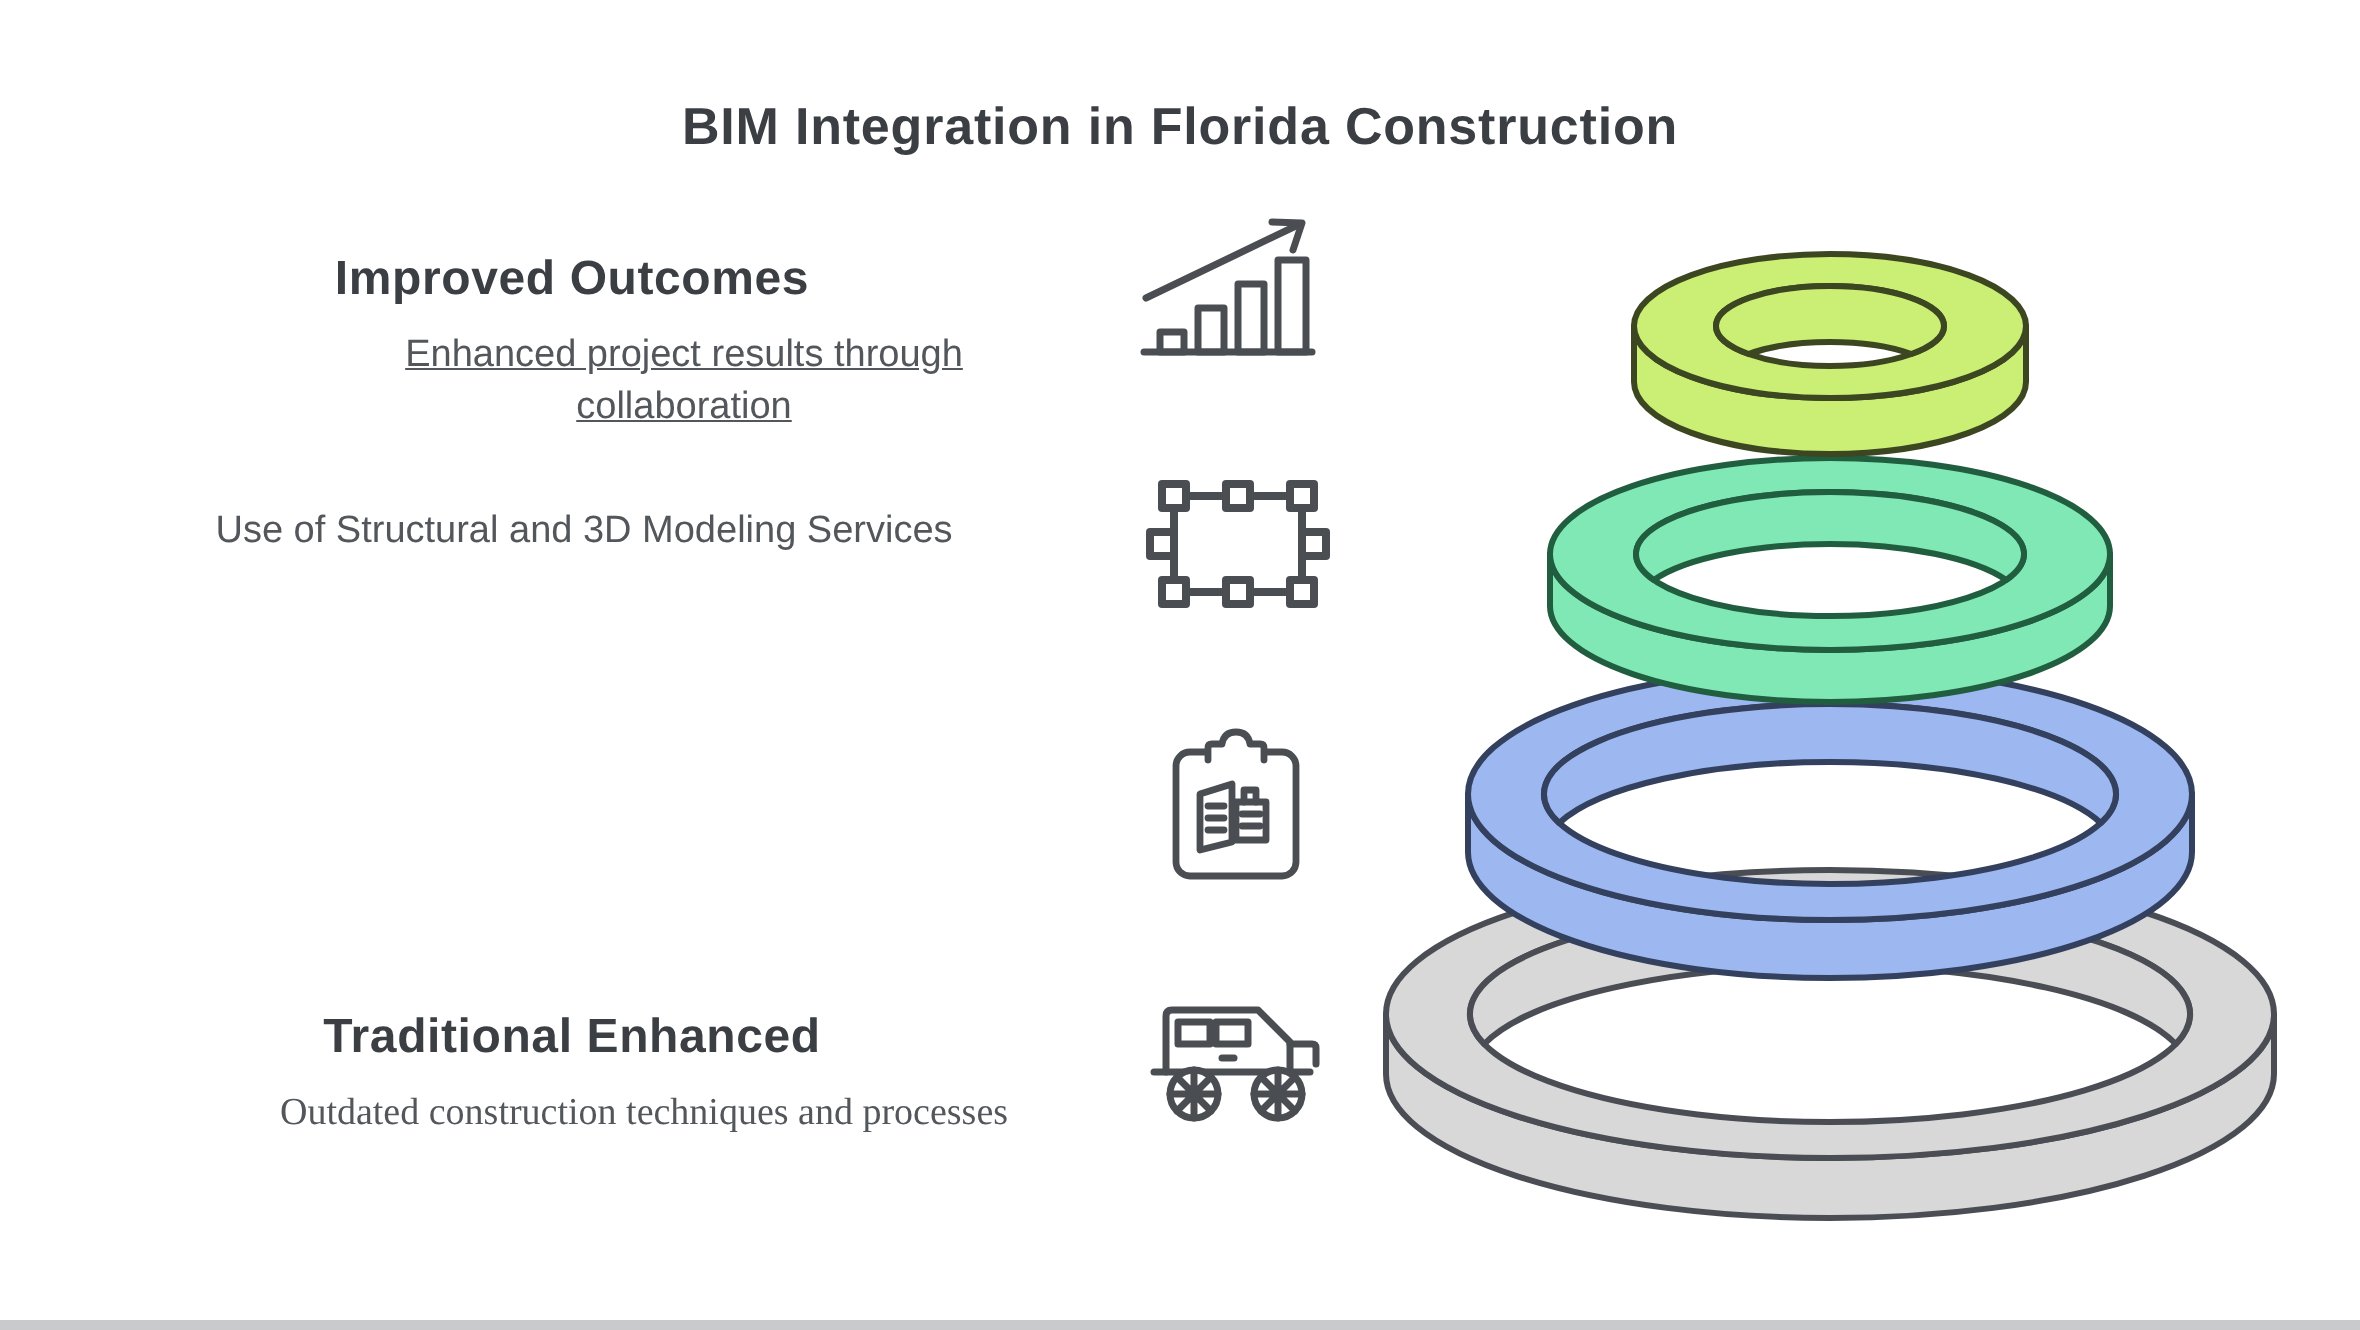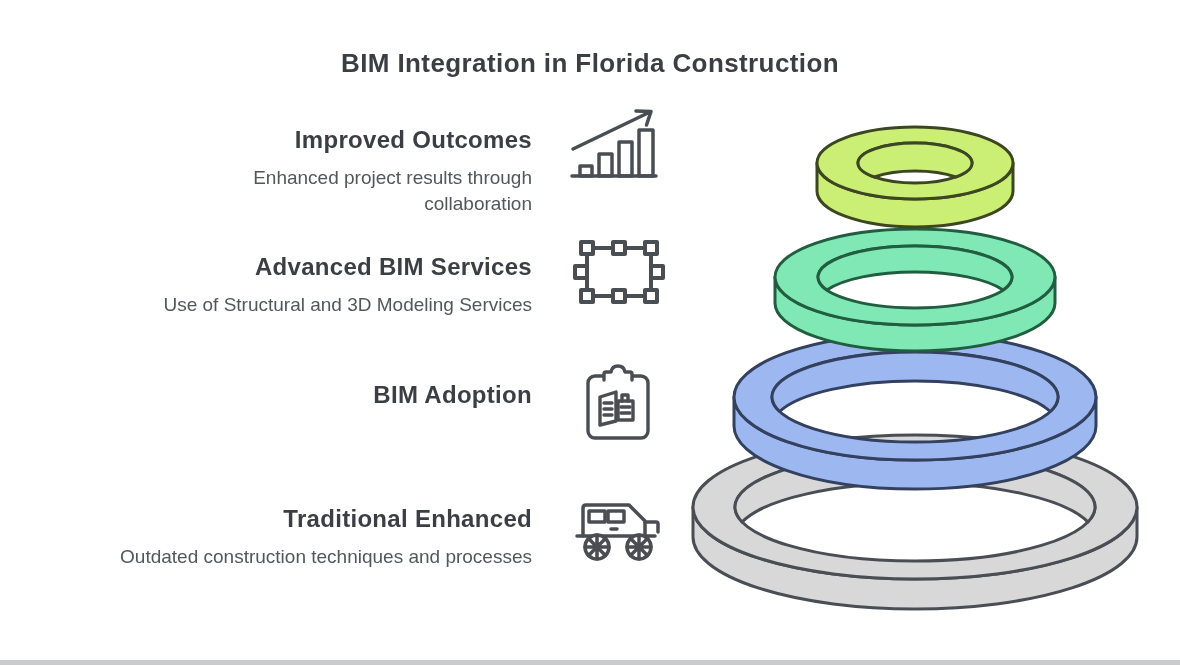--- a/index.html
+++ b/index.html
@@ -8,21 +8,21 @@
     position:relative; width:1180px; height:665px; overflow:hidden;
     background:var(--bg,#ffffff);
     font-family:"Liberation Sans", sans-serif;
     padding-left:13px;
   }
   .title {
     position:absolute; top:48px; left:10px; width:1160px;
     text-align:center; font-size:26px; font-weight:bold;
     color:var(--heading,#3b3f44); letter-spacing:0.4px;
   }
-  .item { position:absolute; left:40px; width:492px; text-align:right; }
+  .item { position:absolute; left:40px; width:492px; text-align:center; }
   .item h2 {
     font-size:24px; font-weight:bold; color:var(--heading,#3b3f44);
     margin-bottom:11px; letter-spacing:0.3px;
   }
   .item p {
     font-size:19px; line-height:26px; color:var(--body,#53575c);
     margin-left:auto;
   }
   .icon { position:absolute; color:var(--icon,#4a4e53); }
   .icon svg { width:100%; height:100%; display:block; }
@@ -57,70 +57,68 @@
       </g>
       <g>
         <path d="M 817 163 v 28 A 98 36 0 0 0 1013 191 v -28 A 98 36 0 0 1 817 163 Z" fill="#cbef74" stroke="#3c4722" stroke-width="3" stroke-linejoin="round"></path>
         <path d="M 817 163 A 98 36 0 1 0 1013 163 A 98 36 0 1 0 817 163 Z M 858 163 A 57 20 0 1 0 972 163 A 57 20 0 1 0 858 163 Z" fill="#cbef74" stroke="#3c4722" stroke-width="3" stroke-linejoin="round" fill-rule="evenodd"></path>
         <path d="M 874.3 177 A 57 20 0 1 1 955.7 177 A 57 20 0 0 0 874.3 177 Z" fill="#cbef74" stroke="#3c4722" stroke-width="3" stroke-linejoin="round"></path>
       </g>
     </svg>
 
   <div class="item" style="top:126px;">
     <h2>Improved Outcomes</h2>
-    <p style="max-width:380px;">Enhanced project results through collaboration</p>
+    <p style="max-width:380px;text-decoration:underline;">Enhanced project results through collaboration</p>
   </div>
   <div class="icon" style="left:566px; top:103px; width:96px; height:80px;">
     <svg viewBox="0 0 96 80" fill="none" stroke="currentColor" stroke-width="3.5" stroke-linecap="round" stroke-linejoin="round">
       <path d="M6 73 H90"></path>
       <rect x="14" y="63" width="12" height="10"></rect>
       <rect x="33" y="51" width="13" height="22"></rect>
       <rect x="53" y="39" width="13" height="34"></rect>
       <rect x="73" y="27" width="14" height="46"></rect>
       <path d="M7 46 L84 9"></path>
       <path d="M70 8 L85 8.5 L80.5 22"></path>
     </svg>
   </div>
 
   <div class="item" style="top:253px;">
-    <h2>Advanced BIM Services</h2>
     <p style="max-width:480px;">Use of Structural and 3D Modeling Services</p>
   </div>
   <div class="icon" style="left:571px; top:236px; width:96px; height:72px;">
     <svg viewBox="0 0 96 72" fill="none" stroke="currentColor" stroke-width="4" stroke-linecap="round" stroke-linejoin="round">
       <rect x="16" y="12" width="64" height="48"></rect>
       <rect x="10" y="6" width="12" height="12" fill="#fff"></rect>
       <rect x="42" y="6" width="12" height="12" fill="#fff"></rect>
       <rect x="74" y="6" width="12" height="12" fill="#fff"></rect>
       <rect x="10" y="54" width="12" height="12" fill="#fff"></rect>
       <rect x="42" y="54" width="12" height="12" fill="#fff"></rect>
       <rect x="74" y="54" width="12" height="12" fill="#fff"></rect>
       <rect x="4" y="30" width="12" height="12" fill="#fff"></rect>
       <rect x="80" y="30" width="12" height="12" fill="#fff"></rect>
     </svg>
   </div>
 
   <div class="item" style="top:381px;">
-    <h2>BIM Adoption</h2>
   </div>
   <div class="icon" style="left:578px; top:364px; width:80px; height:78px;">
     <svg viewBox="0 0 80 78" fill="none" stroke="currentColor" stroke-width="3.4" stroke-linecap="round" stroke-linejoin="round">
       <rect x="10" y="12" width="60" height="62" rx="7"></rect>
       <path d="M26 16 V10 Q26 8 28 8 H33 Q34 2 40 2 Q46 2 47 8 H52 Q54 8 54 10 V16" fill="#fff"></path>
       <path d="M22 33 L38 28 V57 L22 61 Z"></path>
       <path d="M26 39 H34 M26 45 H34 M26 51 H34"></path>
       <path d="M44 37 V31 H50 V37"></path>
       <rect x="40" y="37" width="15" height="19"></rect>
       <path d="M43 43 H52 M43 49 H52"></path>
     </svg>
   </div>
 
   <div class="item" style="top:505px;">
     <h2>Traditional Enhanced</h2>
-    <p style="max-width:420px;">Outdated construction techniques and processes</p>
+    <p style="max-width:420px;font-family:Liberation Serif, serif;">Outdated construction techniques and processes</p>
   </div>
   <div class="icon" style="left:567px; top:490px; width:96px; height:72px;">
     <svg viewBox="0 0 96 72" fill="none" stroke="currentColor" stroke-width="3.5" stroke-linecap="round" stroke-linejoin="round">
       <path d="M10 46 H88"></path>
       <path d="M16 46 V18 Q16 15 19 15 H62 L78 31 V46"></path>
       <rect x="22" y="21" width="16" height="11"></rect>
       <rect x="41" y="21" width="16" height="11"></rect>
       <path d="M44 39 H50"></path>
       <path d="M78 32 H89 Q91 32 91 34 V42"></path>
       <circle cx="30" cy="57" r="12" fill="#fff"></circle>

